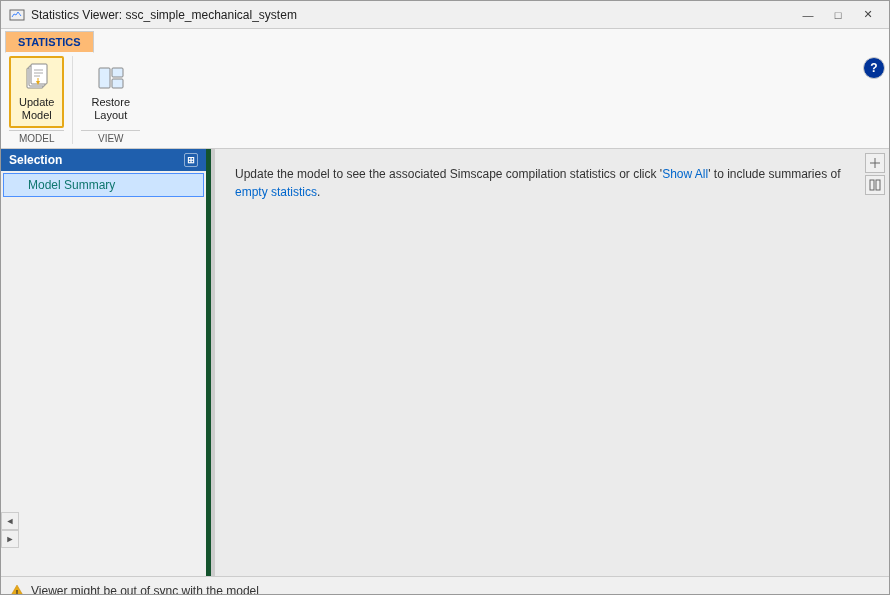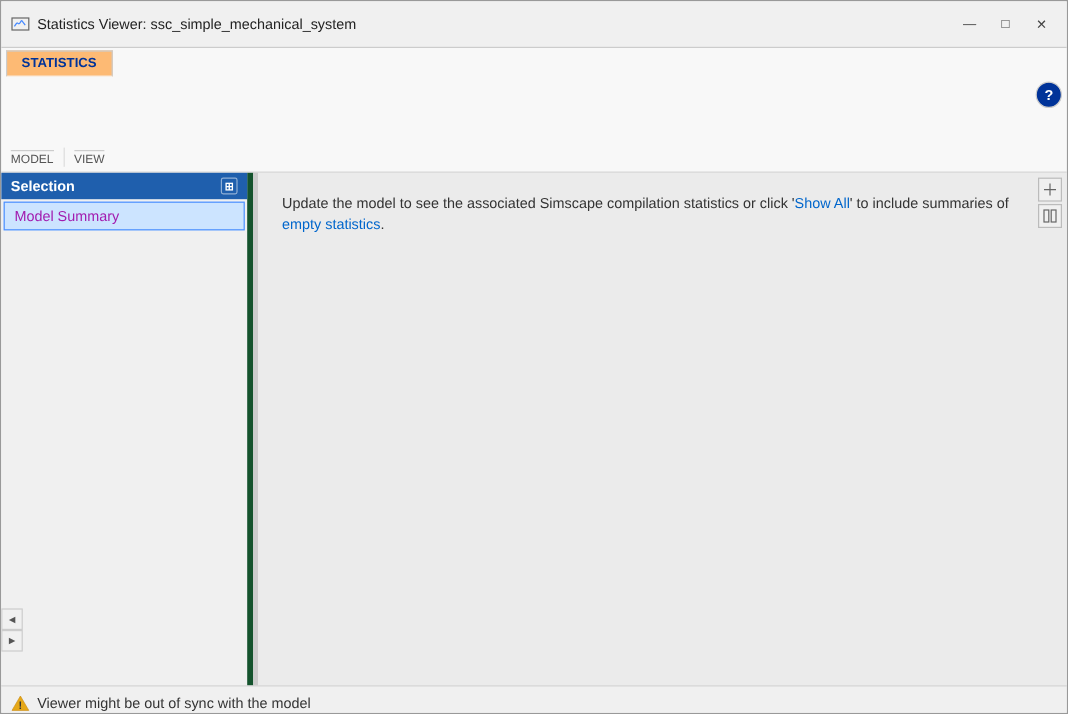--- a/index.html
+++ b/index.html
@@ -8,21 +8,21 @@
       font-size: 12px;
       background: #f0f0f0;
       width: 890px;
       height: 595px;
       overflow: hidden;
       border: 1px solid #999;
     }
 
     
     .title-bar {
-      height: 39px;
+      height: 28px;
       background: #f0f0f0;
       display: flex;
       align-items: center;
       justify-content: space-between;
       padding: 0 8px;
       border-bottom: 1px solid #ccc;
       user-select: none;
     }
     .title-bar-left {
       display: flex;
@@ -201,25 +201,25 @@
       justify-content: center;
       font-size: 9px;
       cursor: pointer;
     }
     .sidebar-list {
       flex: 1;
       overflow-y: auto;
       padding: 2px;
     }
     .sidebar-item {
-      padding: 4px 8px;
+      padding: 4px 24px;
       cursor: pointer;
       border: 1px solid transparent;
       font-size: 12px;
-      color: #a21caf;
+      color: #0f766e;
     }
     .sidebar-item.selected {
       background: #cce4ff;
       border-color: #4d90fe;
     }
 
     
     .content-area {
       flex: 1;
       display: flex;
@@ -334,25 +334,56 @@
 </div>
 
 <div class="ribbon-area">
   <div class="ribbon">
     <div class="ribbon-tabs">
       <div class="ribbon-tab active">STATISTICS</div>
     </div>
     <div class="ribbon-content">
 
       <div class="ribbon-group">
+        <div class="ribbon-buttons">
+          <button class="ribbon-btn selected">
+            <div class="btn-icon">
+              <svg width="32" height="32" viewBox="0 0 32 32">
+
+                <rect x="6" y="6" width="16" height="20" rx="1" fill="white" stroke="#888" stroke-width="1"></rect>
+                <rect x="8" y="4" width="16" height="20" rx="1" fill="white" stroke="#888" stroke-width="1"></rect>
+                <rect x="10" y="2" width="16" height="20" rx="1" fill="white" stroke="#888" stroke-width="1"></rect>
+
+                <line x1="13" y1="8" x2="22" y2="8" stroke="#aaa" stroke-width="1"></line>
+                <line x1="13" y1="11" x2="22" y2="11" stroke="#aaa" stroke-width="1"></line>
+                <line x1="13" y1="14" x2="19" y2="14" stroke="#aaa" stroke-width="1"></line>
+
+                <polygon points="15,19 19,19 17,23" fill="#e6a817"></polygon>
+                <rect x="16.5" y="16" width="1" height="5" fill="#e6a817"></rect>
+              </svg>
+            </div>
+            <span class="btn-label">Update<br>Model</span>
+          </button>
+        </div>
         <div class="ribbon-group-label">MODEL</div>
       </div>
 
       <div class="ribbon-group">
         <div class="ribbon-buttons">
+          <button class="ribbon-btn">
+            <div class="btn-icon">
+              <svg width="32" height="32" viewBox="0 0 32 32">
+
+                <rect x="4" y="6" width="11" height="20" rx="1" fill="#ddeeff" stroke="#888" stroke-width="1"></rect>
+                <rect x="17" y="6" width="11" height="9" rx="1" fill="#ddeeff" stroke="#888" stroke-width="1"></rect>
+                <rect x="17" y="17" width="11" height="9" rx="1" fill="#ddeeff" stroke="#888" stroke-width="1"></rect>
+              </svg>
+            </div>
+            <span class="btn-label">Restore<br>Layout</span>
+          </button>
         </div>
         <div class="ribbon-group-label">VIEW</div>
       </div>
     </div>
   </div>
 
   <div class="ribbon-help">?</div>
 </div>
 
 <div class="main-area" style="position:relative;">

